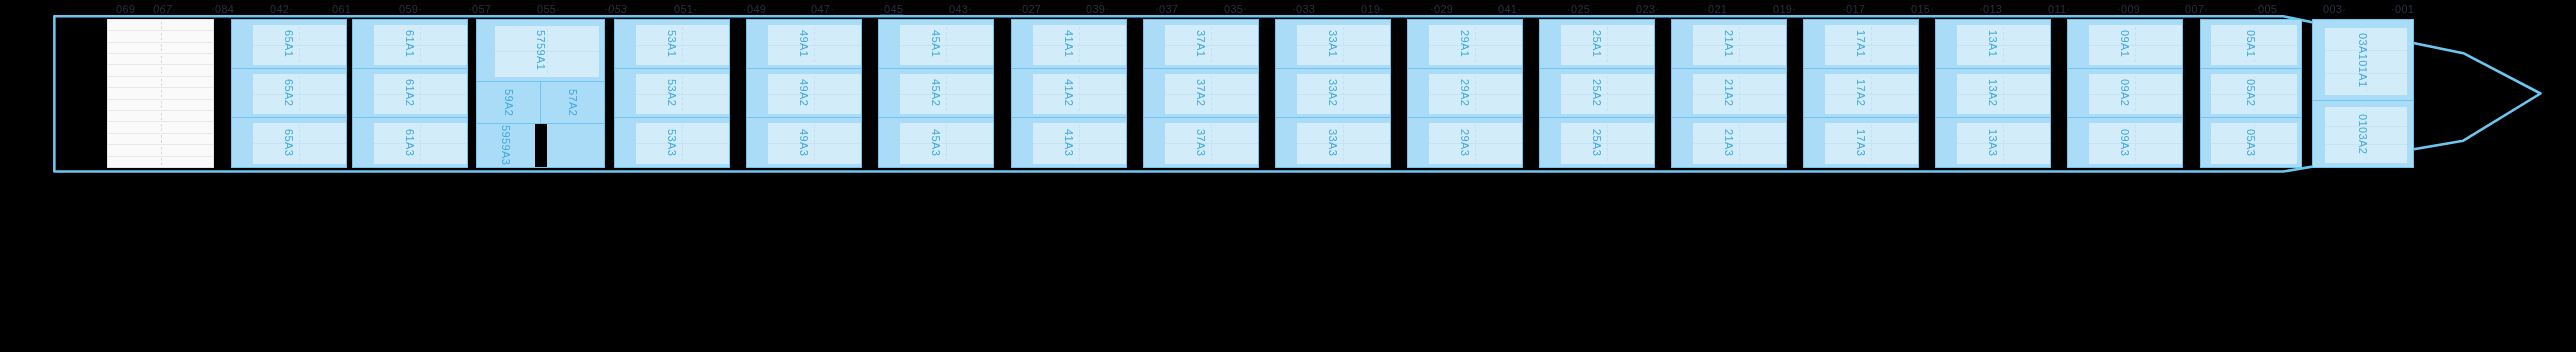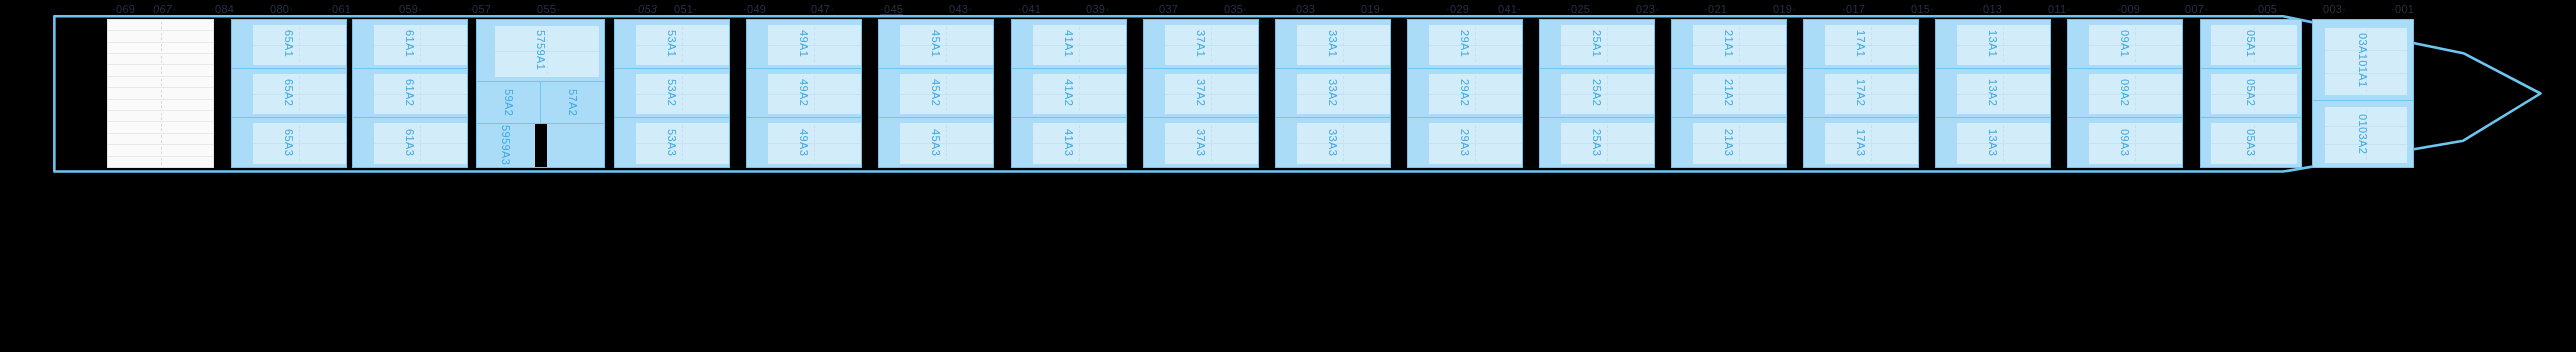--- a/index.html
+++ b/index.html
@@ -96,38 +96,38 @@
 </style>
 </head>
 <body>
 
 <div id="stage">
 
   <div id="ruler">
       <div class="tick" style="left: 88px; margin-left: 24px;">·069</div>
       <div class="tick" style="left: 153px; font-style: italic;">067·</div>
       <div class="tick" style="left: 211px;">·084</div>
-      <div class="tick" style="left: 270px;">080·</div>
+      <div class="tick" style="left: 270px;">042·</div>
       <div class="tick" style="left: 328px;">·061</div>
       <div class="tick" style="left: 399px;">059·</div>
       <div class="tick" style="left: 468px;">·057</div>
       <div class="tick" style="left: 537px;">055·</div>
-      <div class="tick" style="left: 634px; font-style: italic;">·053</div>
+      <div class="tick" style="left: 604px; font-style: italic;">·053</div>
       <div class="tick" style="left: 674px;">051·</div>
       <div class="tick" style="left: 743px;">·049</div>
       <div class="tick" style="left: 811px;">047·</div>
       <div class="tick" style="left: 880px; text-decoration: underline;">·045</div>
       <div class="tick" style="left: 949px;">043·</div>
-      <div class="tick" style="left: 1018px;">·041</div>
+      <div class="tick" style="left: 1018px;">·027</div>
       <div class="tick" style="left: 1086px;">039·</div>
       <div class="tick" style="left: 1155px;">·037</div>
       <div class="tick" style="left: 1224px;">035·</div>
       <div class="tick" style="left: 1292px;">·033</div>
       <div class="tick" style="left: 1361px;">019·</div>
-      <div class="tick" style="left: 1430px; margin-left: 16px;">·029</div>
+      <div class="tick" style="left: 1430px;">·029</div>
       <div class="tick" style="left: 1498px;">041·</div>
       <div class="tick" style="left: 1567px;">·025</div>
       <div class="tick" style="left: 1636px;">023·</div>
       <div class="tick" style="left: 1704px;">·021</div>
       <div class="tick" style="left: 1773px;">019·</div>
       <div class="tick" style="left: 1842px;">·017</div>
       <div class="tick" style="left: 1911px;">015·</div>
       <div class="tick" style="left: 1979px;">·013</div>
       <div class="tick" style="left: 2048px;">011·</div>
       <div class="tick" style="left: 2117px;">·009</div>

